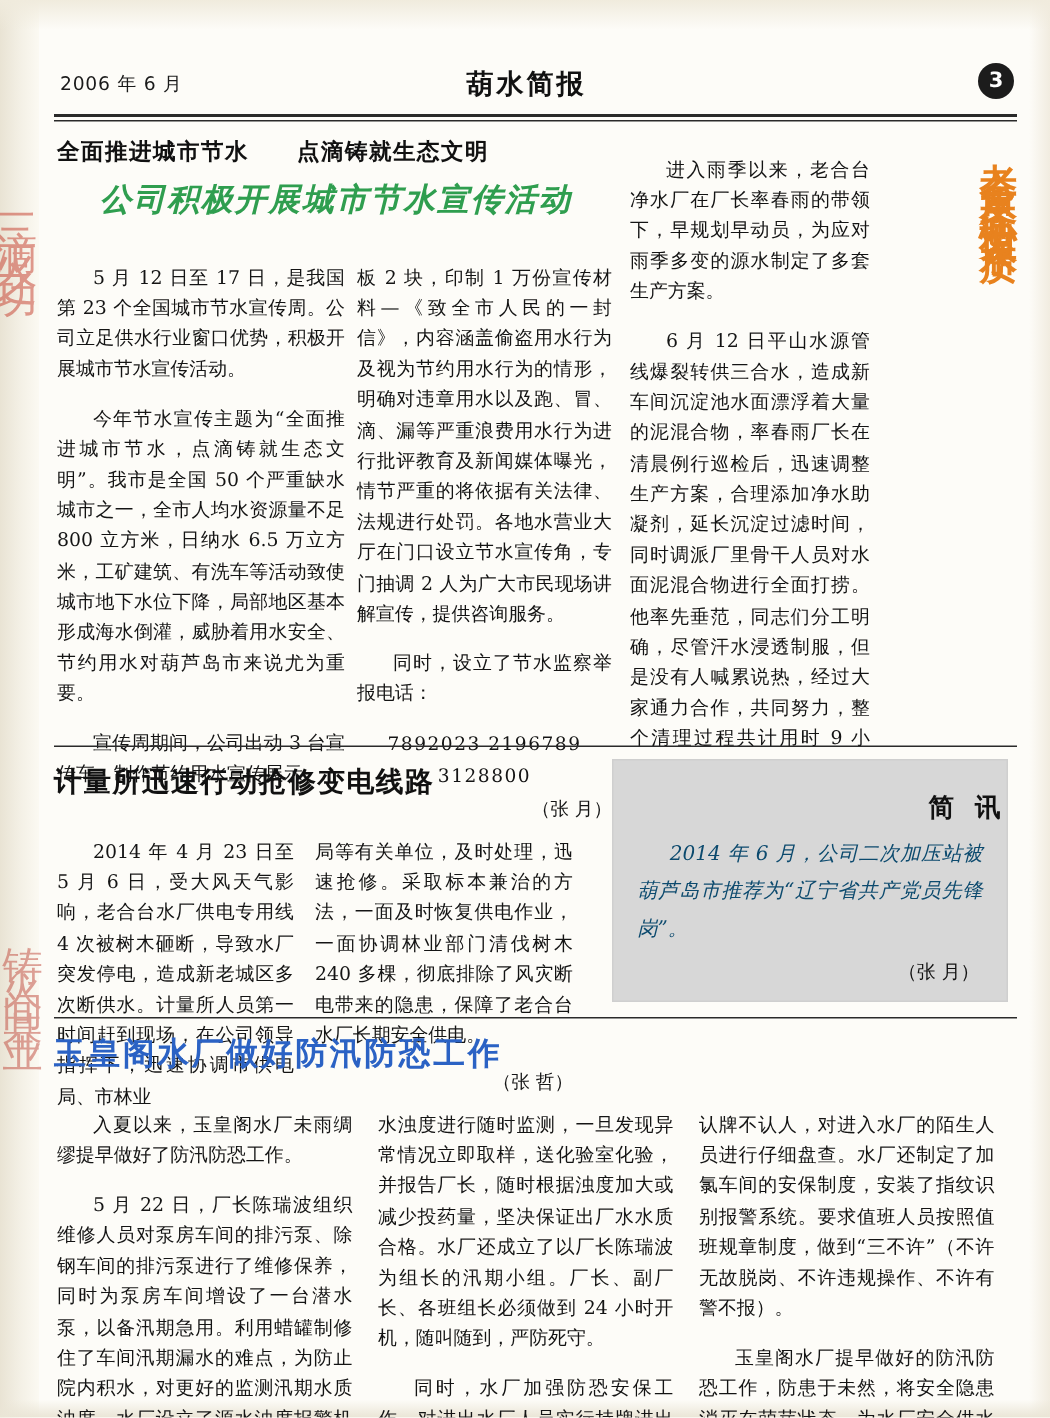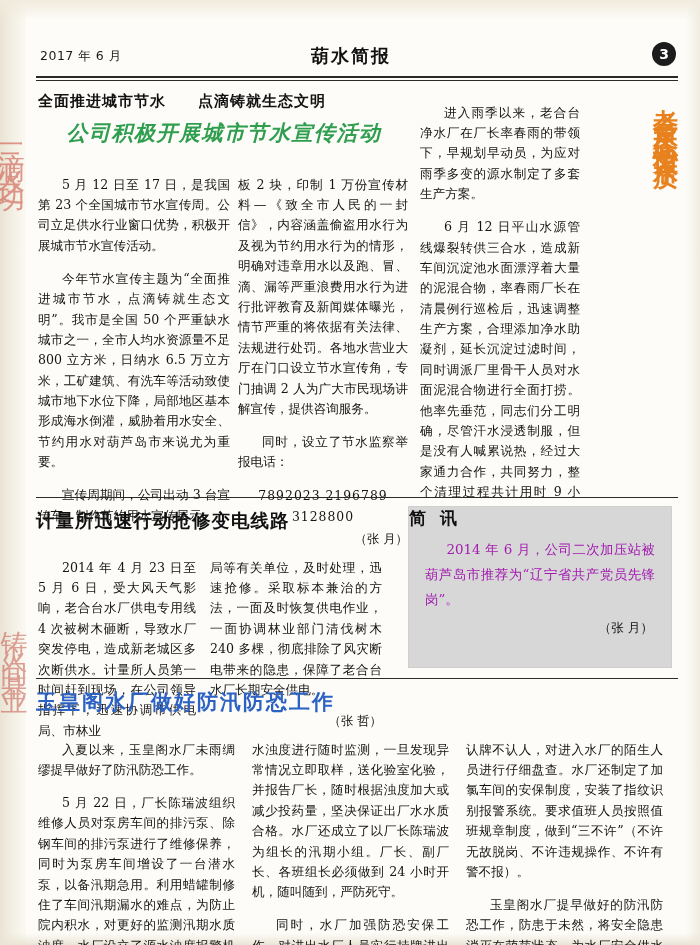--- a/index.html
+++ b/index.html
@@ -181,36 +181,37 @@
 
   
   .notice-box {
     position: absolute;
     left: 408px; top: 506px;
     width: 262px; height: 160px;
     background: #d7d7d7;
     border: 1px solid #cfcfcf;
   }
   .notice-title {
-    text-align: left;
+    text-align: right;
     font-family: "DejaVu Serif", serif;
     font-weight: bold;
     font-size: 17px;
     color: #111;
     letter-spacing: 4px;
-    margin-top: 0;
+    margin-top: 20px;
   }
   .notice-body {
     font-family: "DejaVu Serif", serif;
     font-size: 13.4px;
     line-height: 1.85;
-    color: #a21caf;
+    color: #0c4a6e;
     margin: 8px 16px 0 16px;
     text-align: justify;
     text-indent: 1.6em;
+    font-style: italic;
   }
   .notice-byline {
     font-family: "DejaVu Serif", serif;
     font-size: 12.6px;
     color: #111;
     text-align: right;
     margin: 8px 18px 0 0;
   }
 
   
@@ -263,21 +264,21 @@
 
 <div class="page">
   <div class="scan-left-bleed"></div>
   <div class="edge-shadow-top"></div>
   <div class="edge-shadow-bottom"></div>
 
   <div class="ghost-calligraphy">三滴火之功</div>
   <div class="ghost-bottom">铸火间基业</div>
 
   <div class="masthead">
-    <div class="mast-date">2017 年 6 月</div>
+    <div class="mast-date">2006 年 6 月</div>
     <div class="mast-title">葫水简报</div>
     <div class="page-number">3</div>
   </div>
   <div class="mast-rule"></div>
   <div class="mast-rule2"></div>
 
   <div style="position:absolute; left:38px; top:92px;">
     <div class="headline-kicker">全面推进城市节水　　点滴铸就生态文明</div>
     <div class="headline-main">公司积极开展城市节水宣传活动</div>
   </div>

